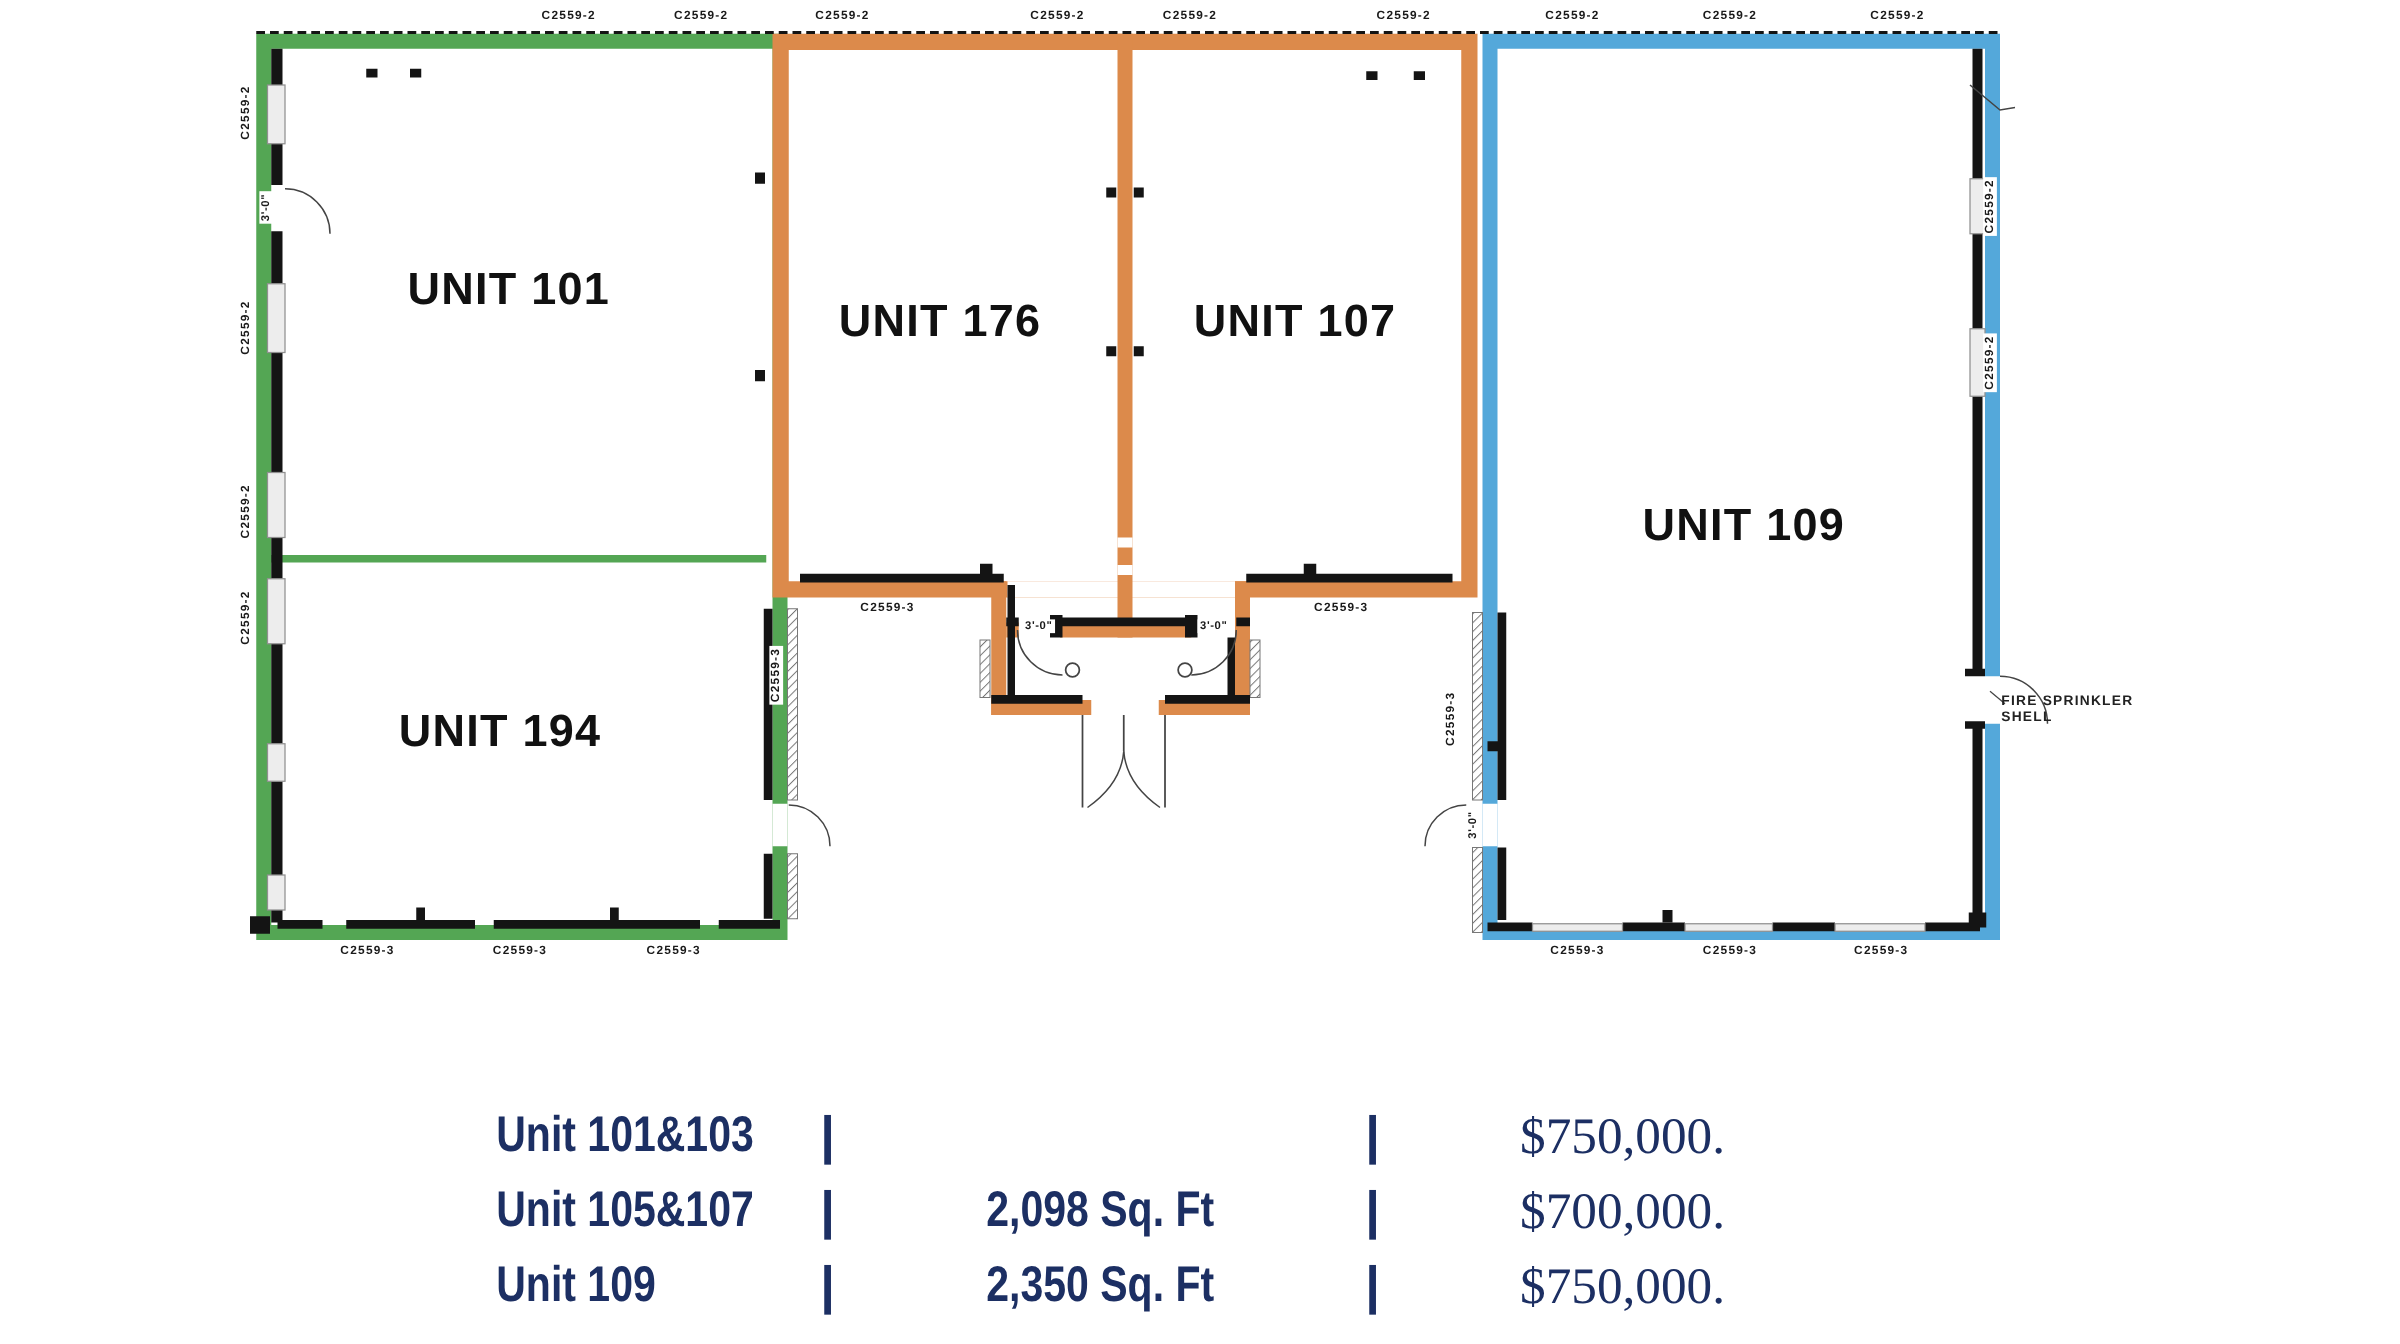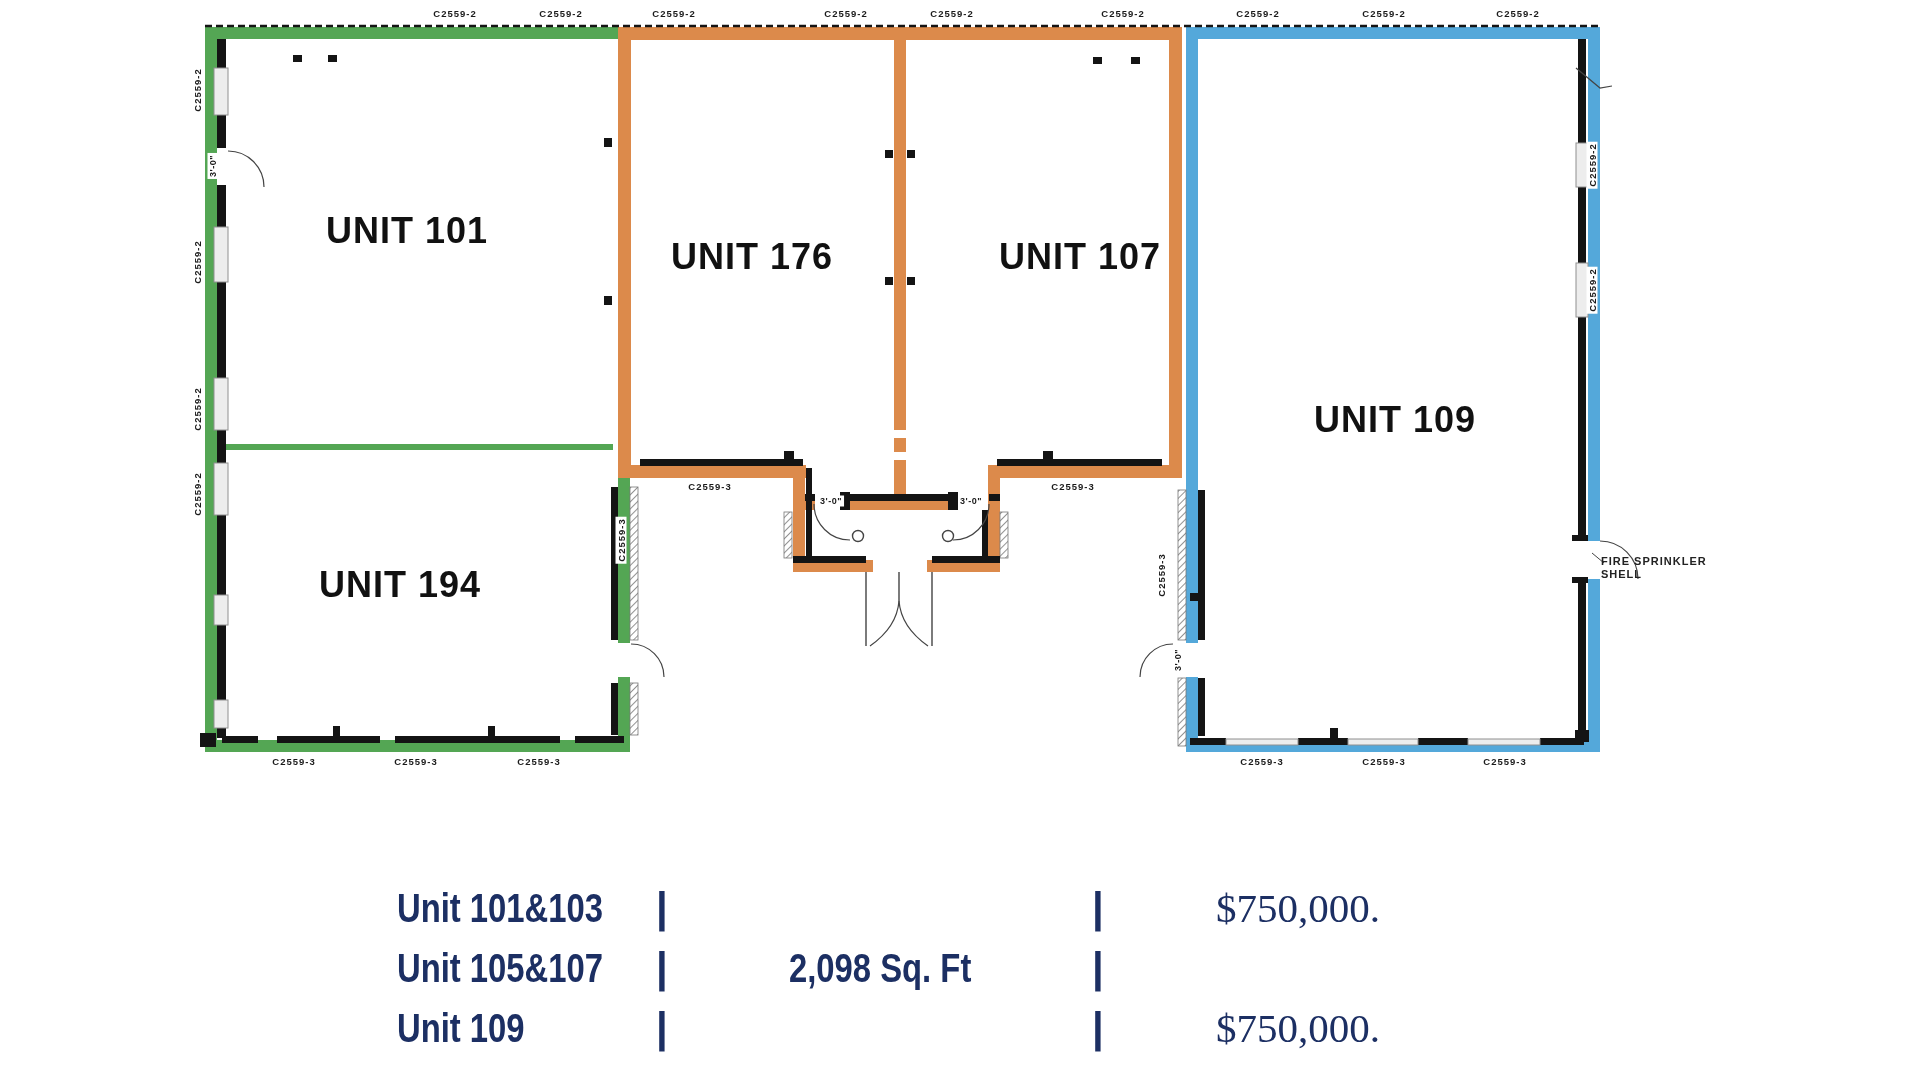--- a/index.html
+++ b/index.html
@@ -210,21 +210,21 @@
       <line x1="899" y1="572" x2="899" y2="601" stroke="#444" stroke-width="1.4"></line>
       <line x1="932" y1="572" x2="932" y2="646" stroke="#444" stroke-width="1.4"></line>
       <path d="M870 646 Q 897 627 899 601" stroke="#444" stroke-width="1.2" fill="none"></path>
       <path d="M928 646 Q 901 627 899 601" stroke="#444" stroke-width="1.2" fill="none"></path>
     </g>
   </svg>
 
   <div class="unit-label" style="left:407px;top:231px;">UNIT 101</div>
   <div class="unit-label" style="left:400px;top:585px;">UNIT 194</div>
   <div class="unit-label" style="left:752px;top:257px;">UNIT 176</div>
-  <div class="unit-label" style="left:1036px;top:257px;margin-left:44px;">UNIT 107</div>
+  <div class="unit-label" style="left:1036px;top:257px;">UNIT 107</div>
   <div class="unit-label" style="left:1395px;top:420px;">UNIT 109</div>
 
   <div>
 
   <span class="plan-lbl" style="left: 455px; top: 13px;">C2559-2</span>
       <span class="plan-lbl" style="left: 561px; top: 13px;">C2559-2</span>
       <span class="plan-lbl" style="left: 674px; top: 13px;">C2559-2</span>
       <span class="plan-lbl" style="left: 846px; top: 13px;">C2559-2</span>
       <span class="plan-lbl" style="left: 952px; top: 13px;">C2559-2</span>
       <span class="plan-lbl" style="left: 1123px; top: 13px;">C2559-2</span>
@@ -279,22 +279,24 @@
         <span class="p-cell c-unit">Unit 101&amp;103</span>
         <span class="p-cell c-sep1">|</span>
         <span class="p-cell c-sep2">|</span>
         <span class="p-cell c-price">$750,000.</span>
       </div>
       <div class="p-row">
         <span class="p-cell c-unit">Unit 105&amp;107</span>
         <span class="p-cell c-sep1">|</span>
         <span class="p-cell c-area"><i>2,098 Sq. Ft</i></span>
         <span class="p-cell c-sep2">|</span>
+        <span class="p-cell c-price">$700,000.</span>
       </div>
       <div class="p-row">
         <span class="p-cell c-unit">Unit 109</span>
         <span class="p-cell c-sep1">|</span>
+        <span class="p-cell c-area"><i>2,350 Sq. Ft</i></span>
         <span class="p-cell c-sep2">|</span>
         <span class="p-cell c-price">$750,000.</span>
       </div>
     </div>
 
 </div>
 
 </body></html>

